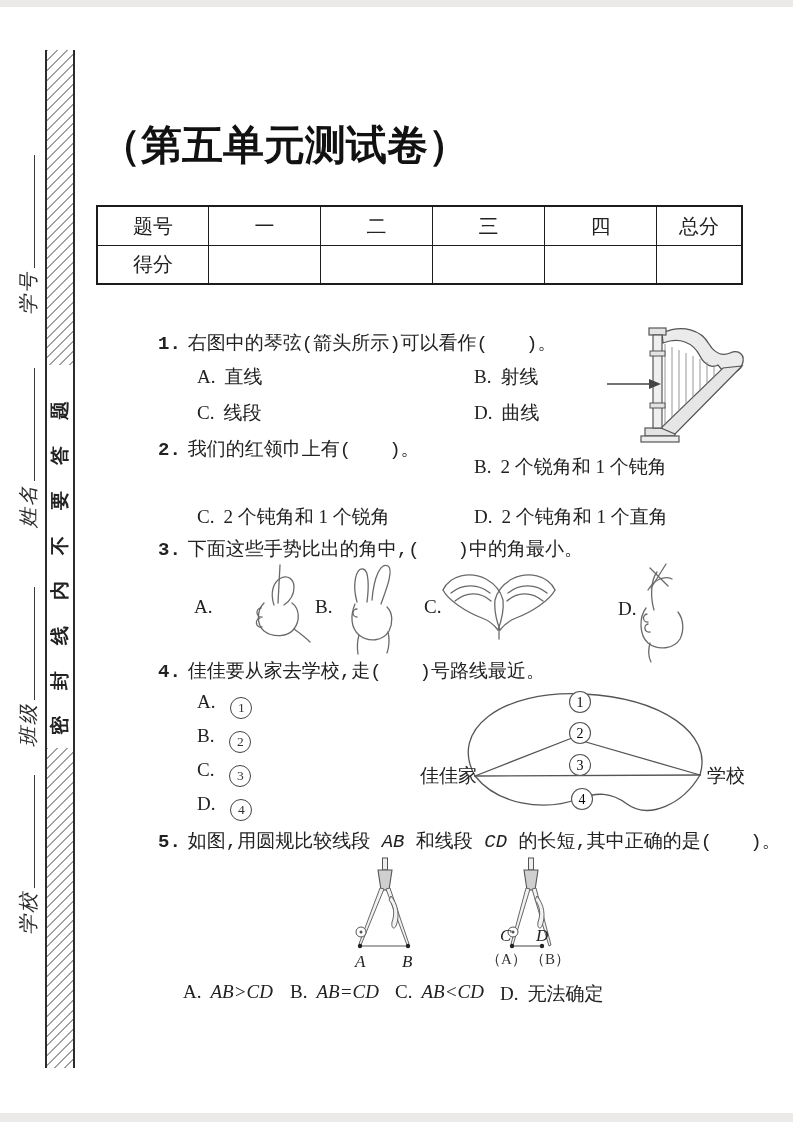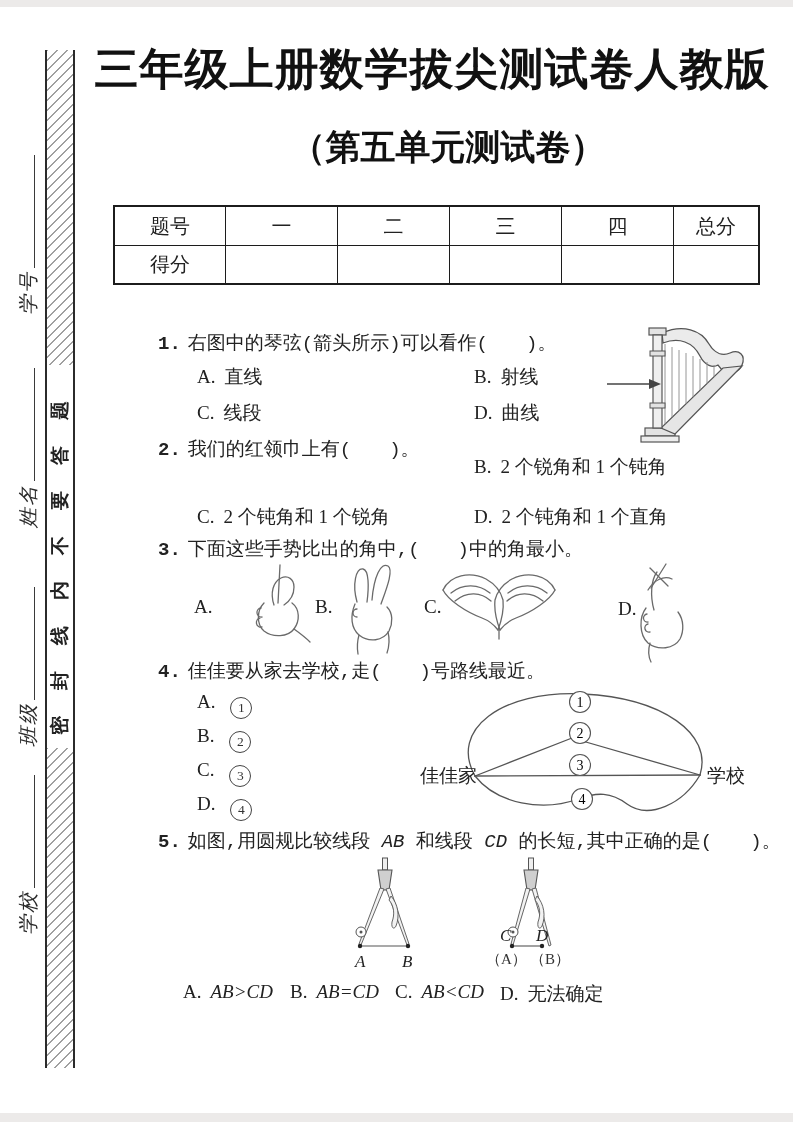--- a/index.html
+++ b/index.html
@@ -38,32 +38,32 @@
   .seal-field .fline{flex:1;min-width:100px;margin-left:3px;border-bottom:1.6px solid #3a3a3a;height:22px;}
   .f1{top:220px;} .f2{top:433px;} .f3{top:652px;} .f4{top:840px;}
 
   
   .title{
     position:absolute;left:90px;width:684px;top:40px;margin:0;text-align:center;
     font-family:"Liberation Sans","DejaVu Sans",sans-serif;font-weight:bold;
     font-size:44px;letter-spacing:1px;color:#111;
   }
   .subtitle{
-    position:absolute;left:90px;width:684px;top:108px;margin:16px;text-align:center;
+    position:absolute;left:90px;width:684px;top:108px;margin:10px;
     font-family:"Liberation Sans","DejaVu Sans",sans-serif;font-weight:bold;
-    font-size:35px;color:#111;
+    font-size:41px;color:#111;
   }
   .info{
     position:absolute;right:33px;top:169px;
     font-family:"Liberation Sans","DejaVu Sans",sans-serif;font-weight:bold;font-size:21px;color:#111;
   }
 
   
   table.score{
-    position:absolute;left:113px;top:205px;width:647px;
+    position:absolute;left:96px;top:205px;width:647px;
     border-collapse:collapse;table-layout:fixed;
   }
   table.score{border:2px solid #1c1c1c;}
   table.score td{border:1.3px solid #1c1c1c;font-size:20px;text-align:center;color:#222;}
   table.score tr:first-child td{height:36px;}
   table.score tr:last-child td{height:35px;}
 
   
   .sec{
     position:absolute;left:135px;top:296px;
@@ -109,21 +109,20 @@
   </div>
   <div class="seal-field f3">
     <span class="fl">班级</span>
     <span class="fline"></span>
   </div>
   <div class="seal-field f4">
     <span class="fl">学校</span>
     <span class="fline"></span>
   </div>
 
-  <h1 class="title">三年级上册数学拔尖测试卷人教版</h1>
   <h2 class="subtitle">（第五单元测试卷）</h2>
 
   <table class="score">
     <tbody>
         <tr>
       <td style="width:108px">题号</td>
       <td style="width:109px">一</td>
       <td style="width:109px">二</td>
       <td style="width:109px">三</td>
       <td style="width:109px">四</td>

